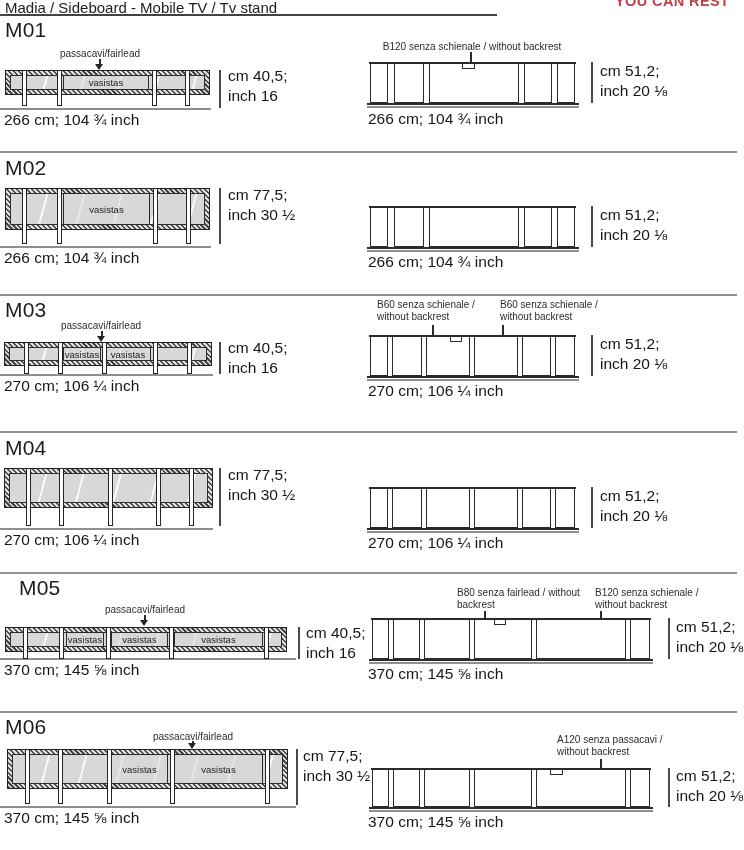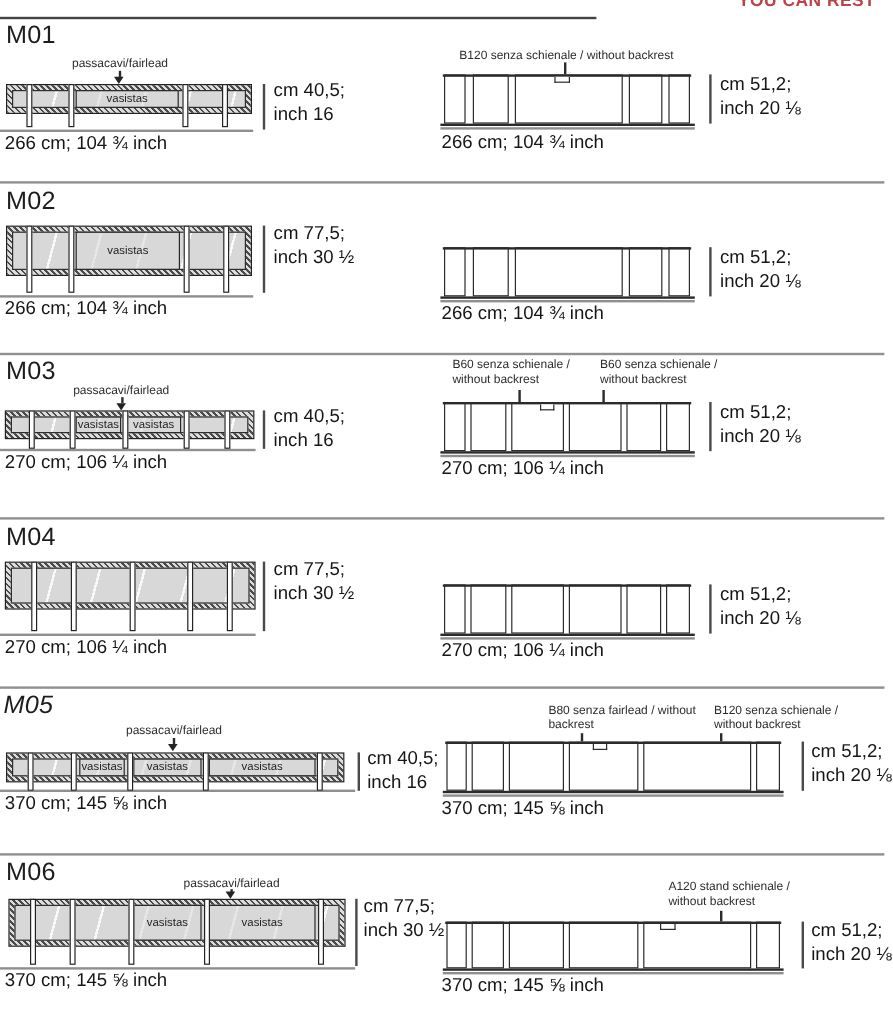--- a/index.html
+++ b/index.html
@@ -33,20 +33,21 @@
          border:1px solid #2b2b2b;border-top:none;z-index:3;}
   .pline{width:1.5px;background:#2b2b2b;}
   .tri{width:0;height:0;border-left:4px solid transparent;border-right:4px solid transparent;
        border-top:6px solid #242424;}
 </style>
 </head>
 <body>
 
 <div id="page">
 
+  <div class="abs title" style="left:5px;top:-1px;">Madia / Sideboard - Mobile TV / Tv stand</div>
   <div class="abs ribbon" style="left:615px;top:-7px;">YOU CAN REST</div>
   <div class="abs rule-dark" style="left:0;top:14px;width:497px;"></div>
 
   <div>
     <div class="abs sec-head" style="left:5px;top:18px;">M01</div>
 
     <div class="abs smalllabel ctr" style="left:100px;top:48px;">passacavi/fairlead</div>
     <div class="abs pline" style="left:99px;top:59px;height:6px;"></div>
     <div class="abs tri" style="left:95px;top:64px;"></div>
 
@@ -218,21 +219,21 @@
     <div class="abs widthtext" style="left:368px;top:534px;">270 cm; 106 ¼ inch</div>
     <div class="abs vline" style="left:591px;top:487px;height:41px;"></div>
     <div class="abs dimtext" style="left:600px;top:486px;">
       <div>cm 51,2;</div>
       <div>inch 20 ⅛</div>
     </div>
   </div>
 
   <div>
     <div class="abs divider" style="top:572px;"></div>
-    <div class="abs sec-head" style="left:3px;top:576px;font-style:italic;">M05</div>
+    <div class="abs sec-head" style="left:19px;top:576px;">M05</div>
 
     <div class="abs smalllabel ctr" style="left:145px;top:604px;">passacavi/fairlead</div>
     <div class="abs pline" style="left:144px;top:615px;height:5px;"></div>
     <div class="abs tri" style="left:140px;top:620px;"></div>
 
     <div class="abs cab" style="left:5px;top:627px;width:282px;height:25px;">
       <div class="cab-inner"></div>
       <div class="leg" style="left:17px;height:32px;"></div>
       <div class="leg" style="left:53px;height:32px;"></div>
       <div class="leg" style="left:100px;height:32px;"></div>
@@ -304,21 +305,21 @@
         </div>
     </div>
     <div class="abs grayline" style="left:0;top:806px;width:296px;"></div>
     <div class="abs widthtext" style="left:4px;top:809px;">370 cm; 145 ⅝ inch</div>
     <div class="abs vline" style="left:296px;top:749px;height:56px;"></div>
     <div class="abs dimtext" style="left:303px;top:746px;">
       <div>cm 77,5;</div>
       <div>inch 30 ½</div>
     </div>
 
-    <div class="abs smalllabel" style="left:557px;top:734px;width:135px;">A120 stand schienale / without backrest</div>
+    <div class="abs smalllabel" style="left:557px;top:734px;width:135px;">A120 senza passacavi / without backrest</div>
     <div class="abs pline" style="left:600px;top:759px;height:9px;"></div>
 
     <div class="abs backdraw" style="left:372px;top:768px;width:278px;height:39px;">
       <div class="panel" style="left:0;width:17px;"></div>
       <div class="panel" style="left:21px;width:27px;"></div>
       <div class="panel" style="left:52px;width:46px;"></div>
       <div class="panel" style="left:102px;width:58px;"></div>
       <div class="panel" style="left:164px;width:90px;"></div>
       <div class="panel" style="left:258px;width:20px;"></div>
       <div class="topline"></div>

